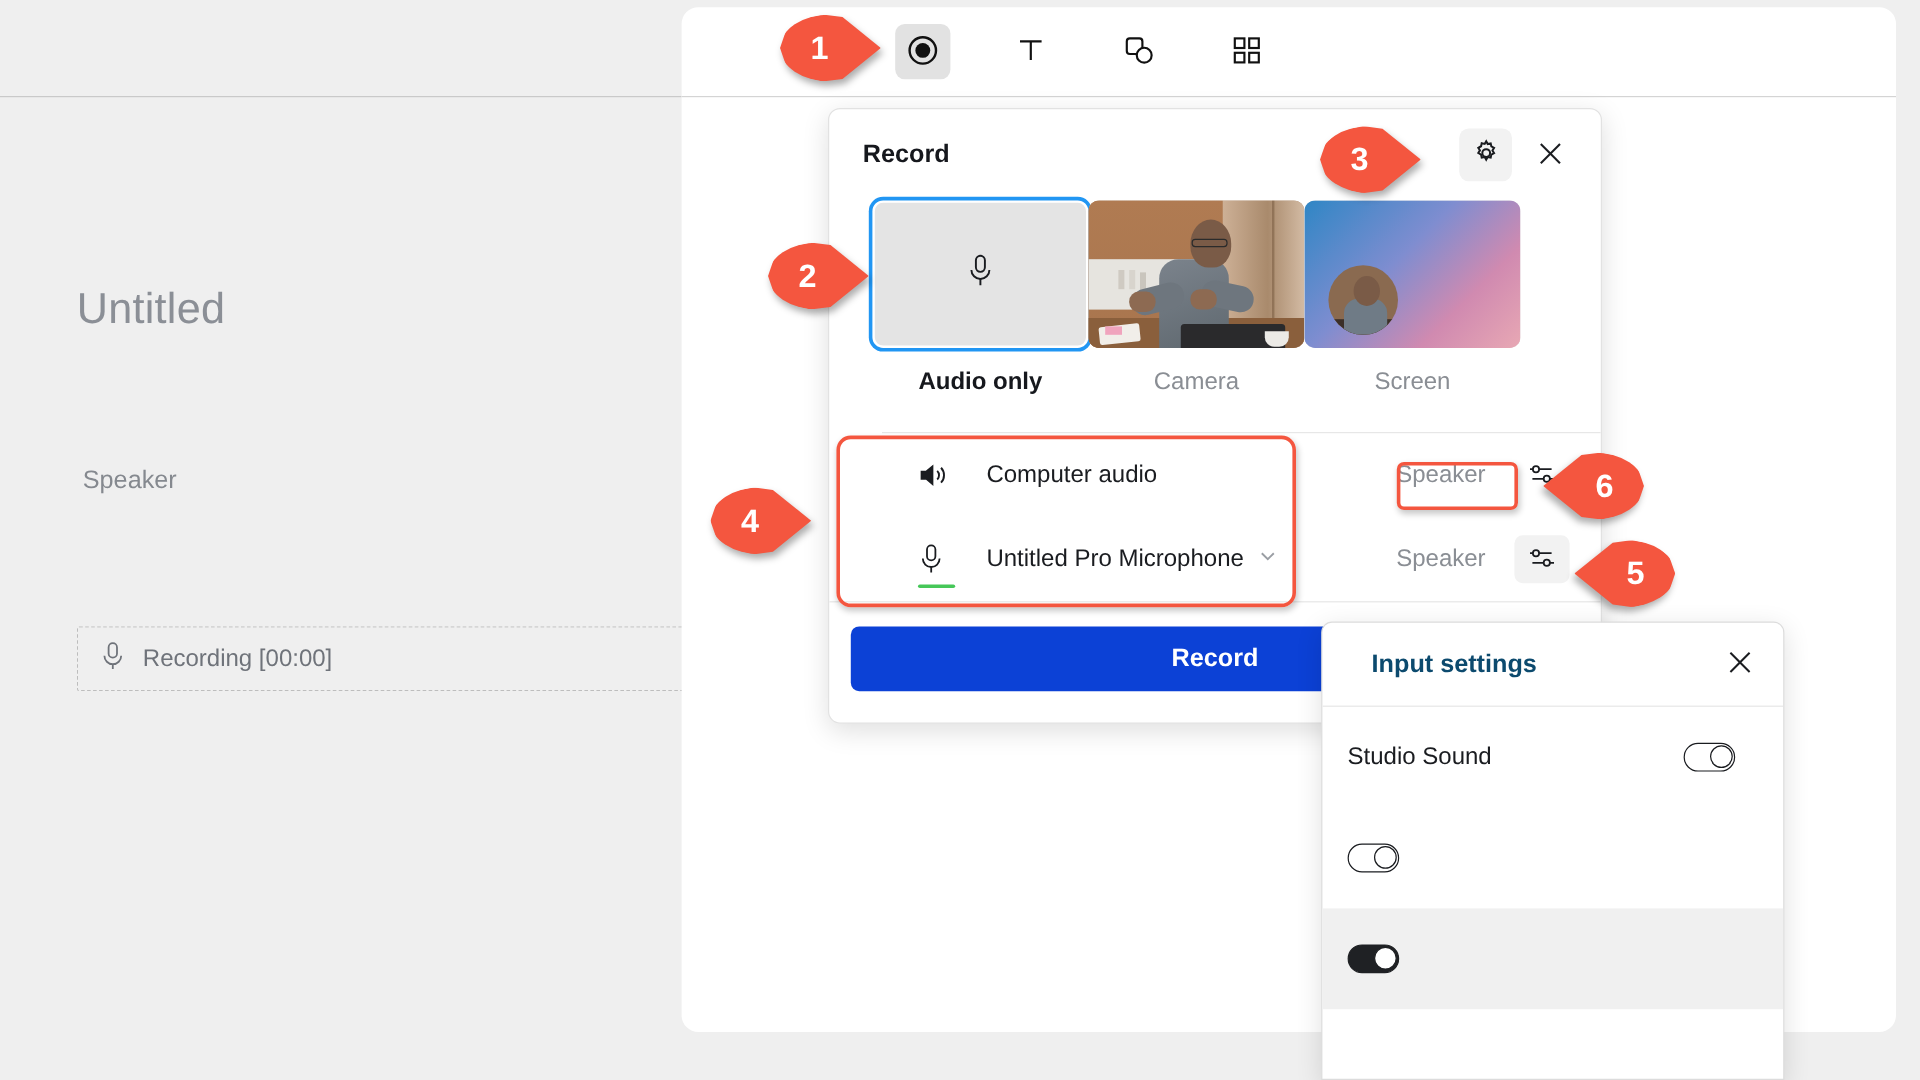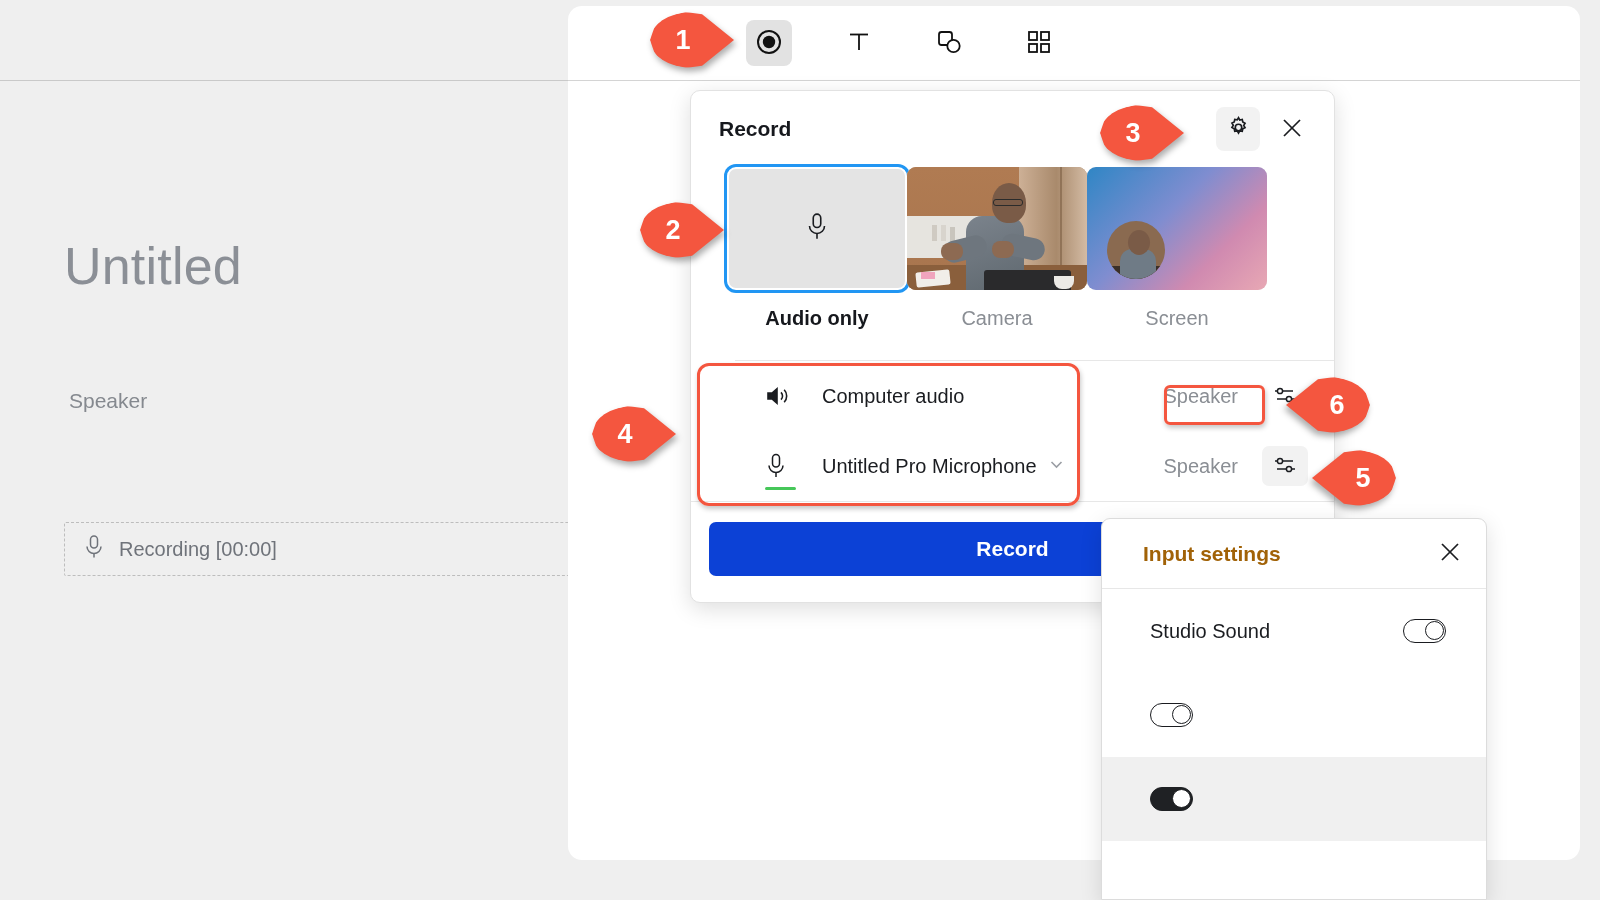--- a/index.html
+++ b/index.html
@@ -11,21 +11,21 @@
   }
   #root { position: relative; width: 1600px; height: 900px; }
 
   
   .top-divider {
     position: absolute; left: 0; top: 80px; width: 568px; height: 1px;
     background: #c9c9c9;
   }
   .doc-title {
     position: absolute; left: 64px; top: 236px;
-    font-size: 52px; color: #8b8f96; letter-spacing: .2px;
+    font-size: 36px; color: #8b8f96; letter-spacing: .2px;
   }
   .doc-speaker {
     position: absolute; left: 69px; top: 389px;
     font-size: 21px; color: #85898f;
   }
   .rec-block {
     position: absolute; left: 64px; top: 522px;
     width: 700px; height: 54px;
     border: 1px dashed #bdbdbd; border-radius: 2px;
     display: flex; align-items: center; gap: 14px; padding-left: 18px;
@@ -181,26 +181,26 @@
     width: 386px; height: 382px;
     background: #fff; border: 1px solid #dcdcdc;
     border-radius: 9px 9px 0 0;
     box-shadow: 0 6px 22px rgba(0,0,0,.12);
     overflow: hidden;
   }
   .is-header {
     height: 70px; display: flex; align-items: center;
     padding: 0 18px 0 41px; border-bottom: 1px solid #e7e7e7;
   }
-  .is-title { flex: 1; font-size: 21px; font-weight: bold; color: #a16207; }
+  .is-title { flex: 1; font-size: 21px; font-weight: bold; color: #0c4a6e; }
   .is-close { background: none; border: none; cursor: pointer;
               width: 36px; height: 36px; display: flex;
               align-items: center; justify-content: center; }
   .is-row {
-    display: flex; align-items: center; padding: 0 40px 0 48px;
+    display: flex; align-items: center; padding: 0 40px 0 21px;
     min-height: 84px;
   }
   .is-row.shaded { background: #f0f0f0; }
   .is-label { flex: 1; font-size: 20px; color: #1a1c20; line-height: 1.35;
               padding-right: 16px; }
   .toggle {
     width: 43px; height: 24px; border-radius: 13px; position: relative;
     border: 1.8px solid #1a1c20; background: #fff; cursor: pointer;
     flex-shrink: 0;
   }

